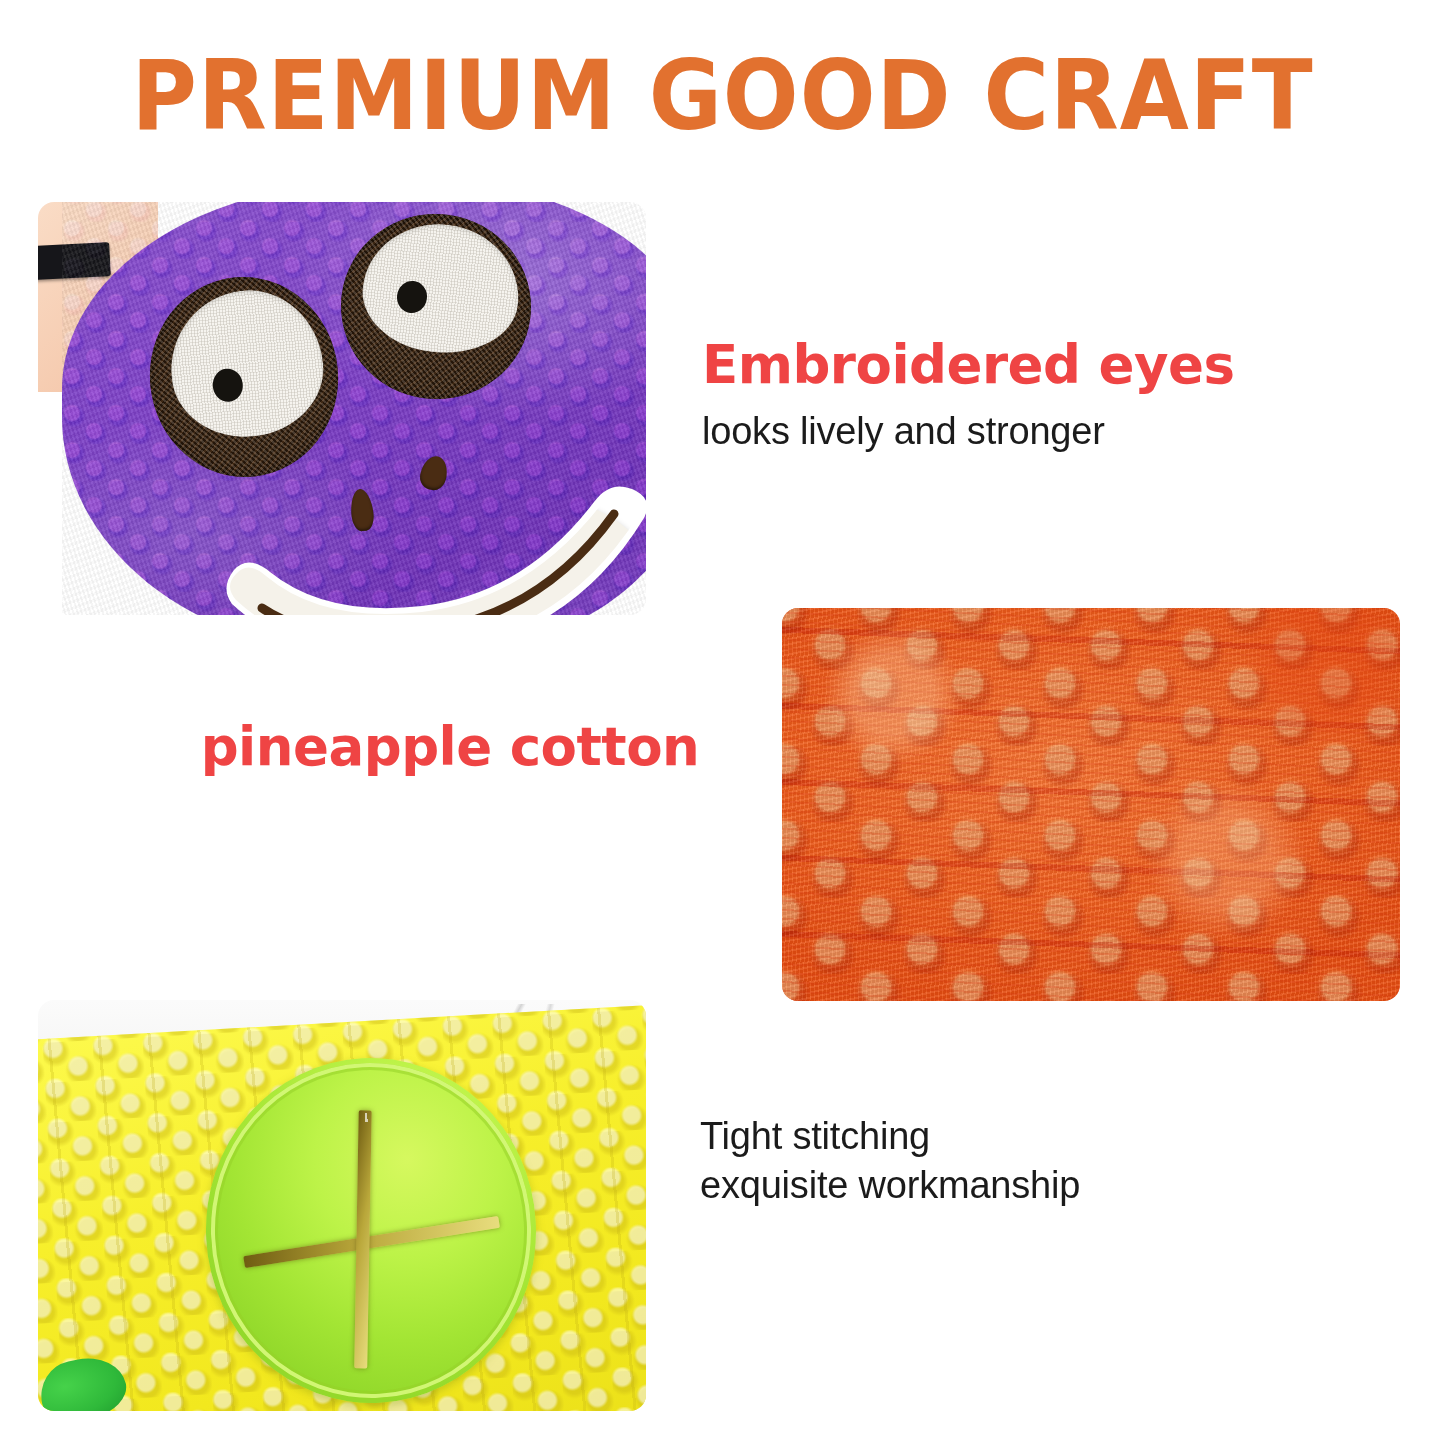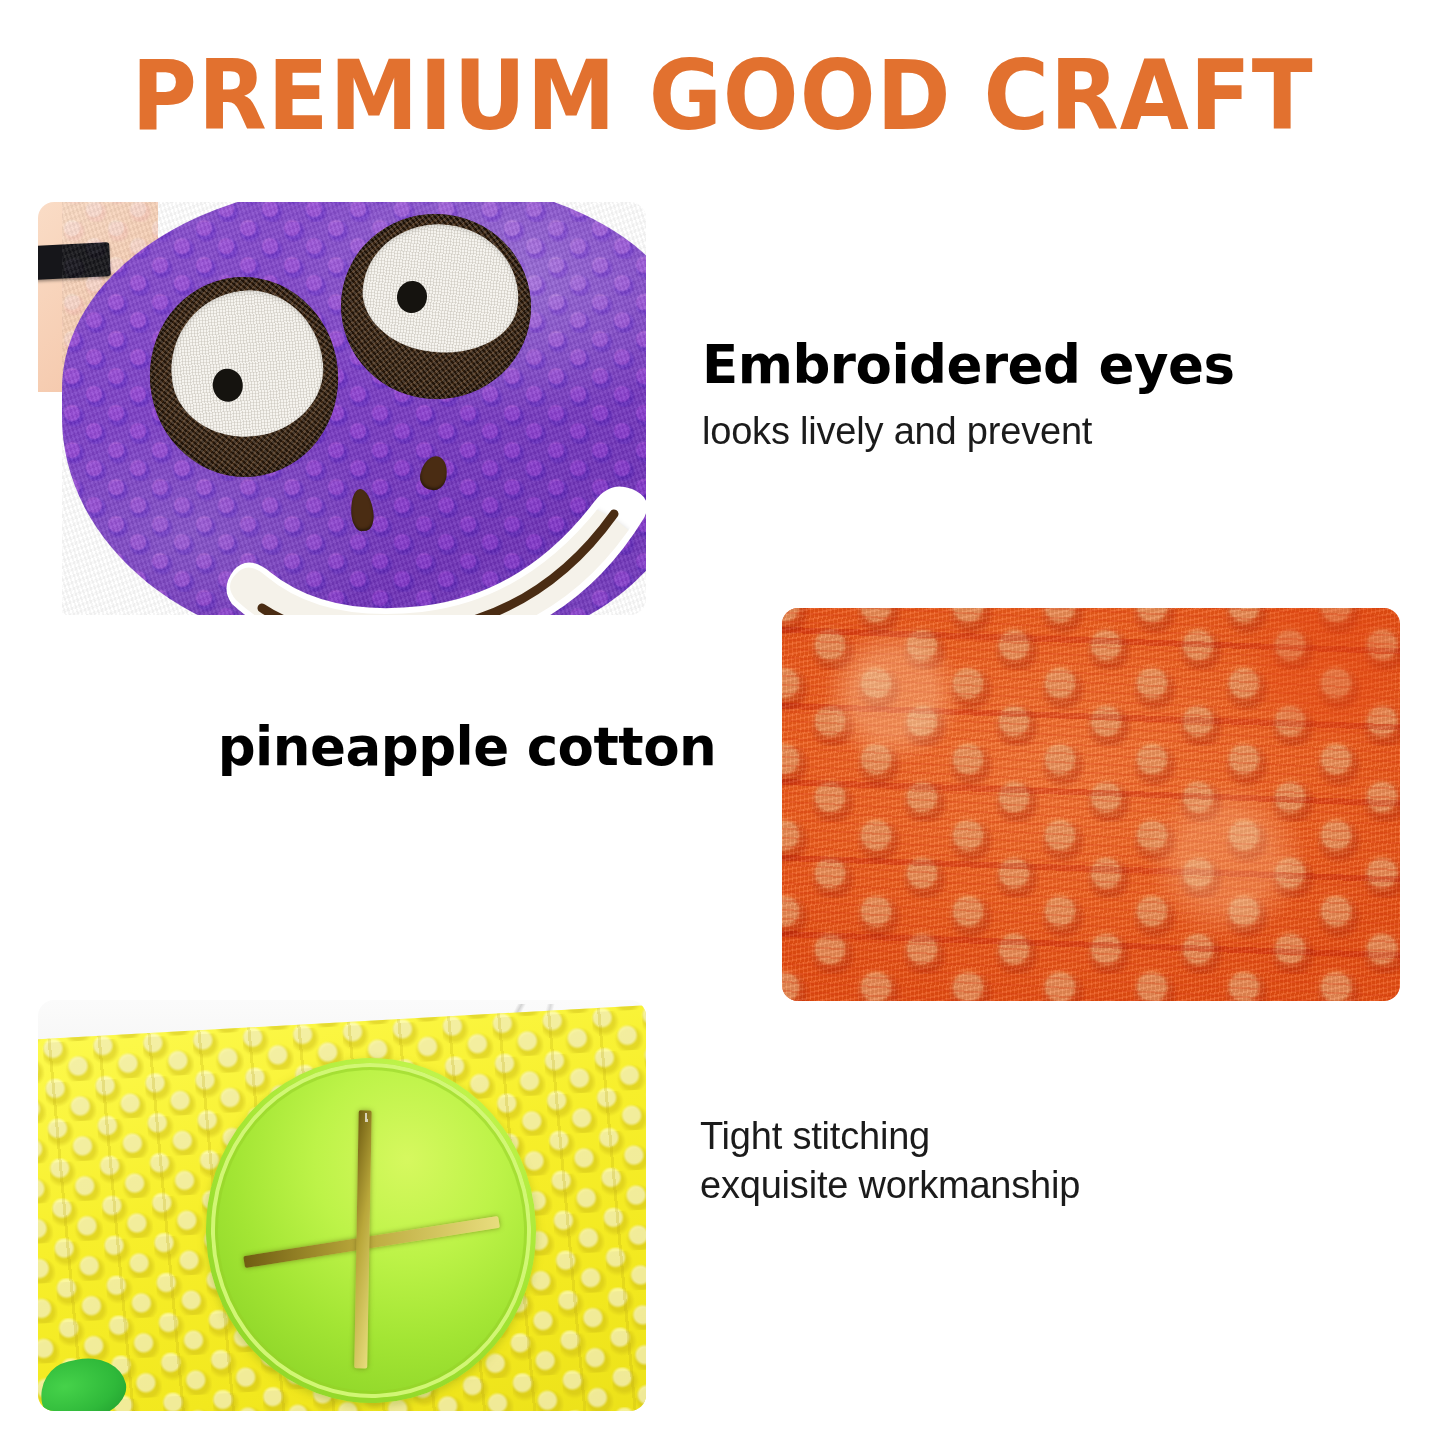--- a/index.html
+++ b/index.html
@@ -317,37 +317,37 @@
     transform: rotate(-12deg);
   }
 
   
   .text-block { position: absolute; }
   .feat-head {
     font-family: "DejaVu Sans", sans-serif;
     font-weight: bold;
     font-size: 53px;
     line-height: 1.08;
-    color: #000000;
+    color: #ef4444;
     letter-spacing: -0.5px;
     white-space: nowrap;
     margin: 0 0 14px 0;
   }
   .feat-body {
     font-family: "Liberation Sans", sans-serif;
     font-weight: normal;
     font-size: 38px;
     line-height: 1.30;
     color: #1b1b1b;
     letter-spacing: -0.2px;
     margin: 0;
     white-space: pre-line;
   }
   #text-eyes   { left: 702px; top: 336px;  text-align: left; }
-  #text-cotton { left: 186px; top: 718px;  width: 562px; text-align: center; }
+  #text-cotton { left: 169px; top: 718px;  width: 562px; text-align: center; }
   #text-cotton .feat-head { text-align: center; }
   #text-stitch { left: 700px; top: 1112px; text-align: left; }
 </style>
 </head>
 <body>
 
 <div class="title">PREMIUM GOOD CRAFT</div>
 
 <div class="photo-card" id="card-eyes">
   <div class="photo-inner">
@@ -409,21 +409,21 @@
       <div class="whip"></div>
       <div class="whip-ticks"></div>
     </div>
 
     <div class="green-corner"></div>
   </div>
 </div>
 
 <div class="text-block" id="text-eyes">
   <p class="feat-head">Embroidered eyes</p>
-  <p class="feat-body">looks lively and prevent</p>
+  <p class="feat-body">looks lively and stronger</p>
 </div>
 
 <div class="text-block" id="text-cotton">
   <p class="feat-head">pineapple cotton</p>
 </div>
 
 <div class="text-block" id="text-stitch">
   <p class="feat-body">Tight stitching
 exquisite workmanship</p>
 </div>

